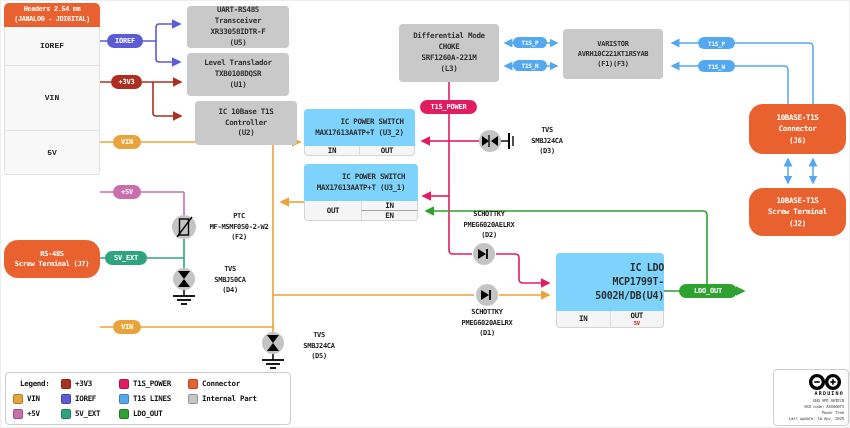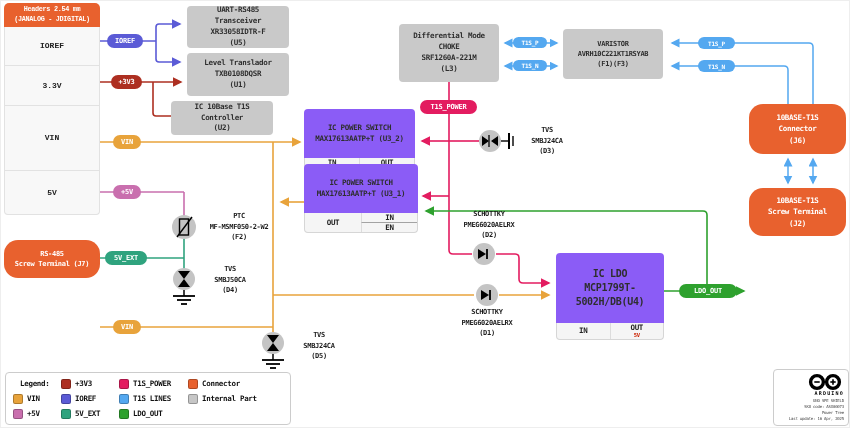--- a/index.html
+++ b/index.html
@@ -18,23 +18,23 @@
     white-space:pre-line; letter-spacing:-0.3px;
   }
   .obox {
     position:absolute; background:#e8612e; border-radius:14px;
     display:flex; align-items:center; justify-content:center; text-align:center;
     font-weight:bold; font-size:7.5px; line-height:1.5; color:#fff;
     white-space:pre-line; letter-spacing:-0.3px;
   }
   .icbox { position:absolute; display:flex; flex-direction:column; font-weight:bold; letter-spacing:-0.3px; }
   .icbox .ttl {
-    background:#8b5cf6; border-radius:4px 4px 0 0; color:#2e2e2e;
-    font-size:7.5px; line-height:1.4; text-align:center; white-space:pre-line;
-    display:flex; align-items:center; justify-content:center; flex:0 0 auto; padding:14px 0;
+    background:#7dd3fc; border-radius:4px 4px 0 0; color:#2e2e2e;
+    font-size:7.5px; line-height:1.4; text-align:right; white-space:pre-line;
+    display:flex; align-items:center; justify-content:center; flex:0 0 auto; padding:8px 0;
   }
   .cells { display:flex; flex:1 1 auto; border:1px solid #d6d6d6; border-top:none; border-radius:0 0 4px 4px; background:#f5f5f5; }
   .cell {
     flex:1; display:flex; align-items:center; justify-content:center;
     font-size:7.5px; color:#222; border-left:1px solid #dcdcdc;
   }
   .cell:first-child { border-left:none; }
   .vstack { display:flex; flex-direction:column; flex:1; }
   .vstack .cell { border-left:1px solid #dcdcdc; border-top:1px solid #a3a3a3; }
   .vstack .cell:first-child { border-top:none; }
@@ -209,34 +209,33 @@
       <path d="M480,289 v10 l8,-5 z" fill="#000"></path>
       <line x1="489" y1="289" x2="489" y2="299" stroke="#000" stroke-width="1.8"></line>
     </g>
   </svg>
 
   <div id="hdr-col">
     <div id="hdr-title">Headers 2.54 mm
 (JANALOG - JDIGITAL)</div>
     <div id="hdr-pins">
       <div class="pinrow" style="height:38px">IOREF</div>
-      <div class="pinrow" style="height:40px">3.3V</div>
       <div class="pinrow" style="height:65px">VIN</div>
       <div class="pinrow" style="height:44px">5V</div>
     </div>
   </div>
 
   <div class="gbox" style="left:186px;top:5px;width:102px;height:42px">UART-RS485
 Transceiver
 XR33058IDTR-F
 (U5)</div>
   <div class="gbox" style="left:186px;top:52px;width:102px;height:43px">Level Translador
 TXB0108DQSR
 (U1)</div>
-  <div class="gbox" style="left:170px;top:100px;width:102px;height:34px">IC 10Base T1S
+  <div class="gbox" style="left:194px;top:100px;width:102px;height:44px">IC 10Base T1S
 Controller
 (U2)</div>
   <div class="gbox" style="left:398px;top:23px;width:100px;height:58px">Differential Mode
 CHOKE
 SRF1260A-221M
 (L3)</div>
   <div class="gbox" style="left:562px;top:28px;width:100px;height:50px;font-size:7px">VARISTOR
 AVRH10C221KT1RSYAB
 (F1)(F3)</div>
 

